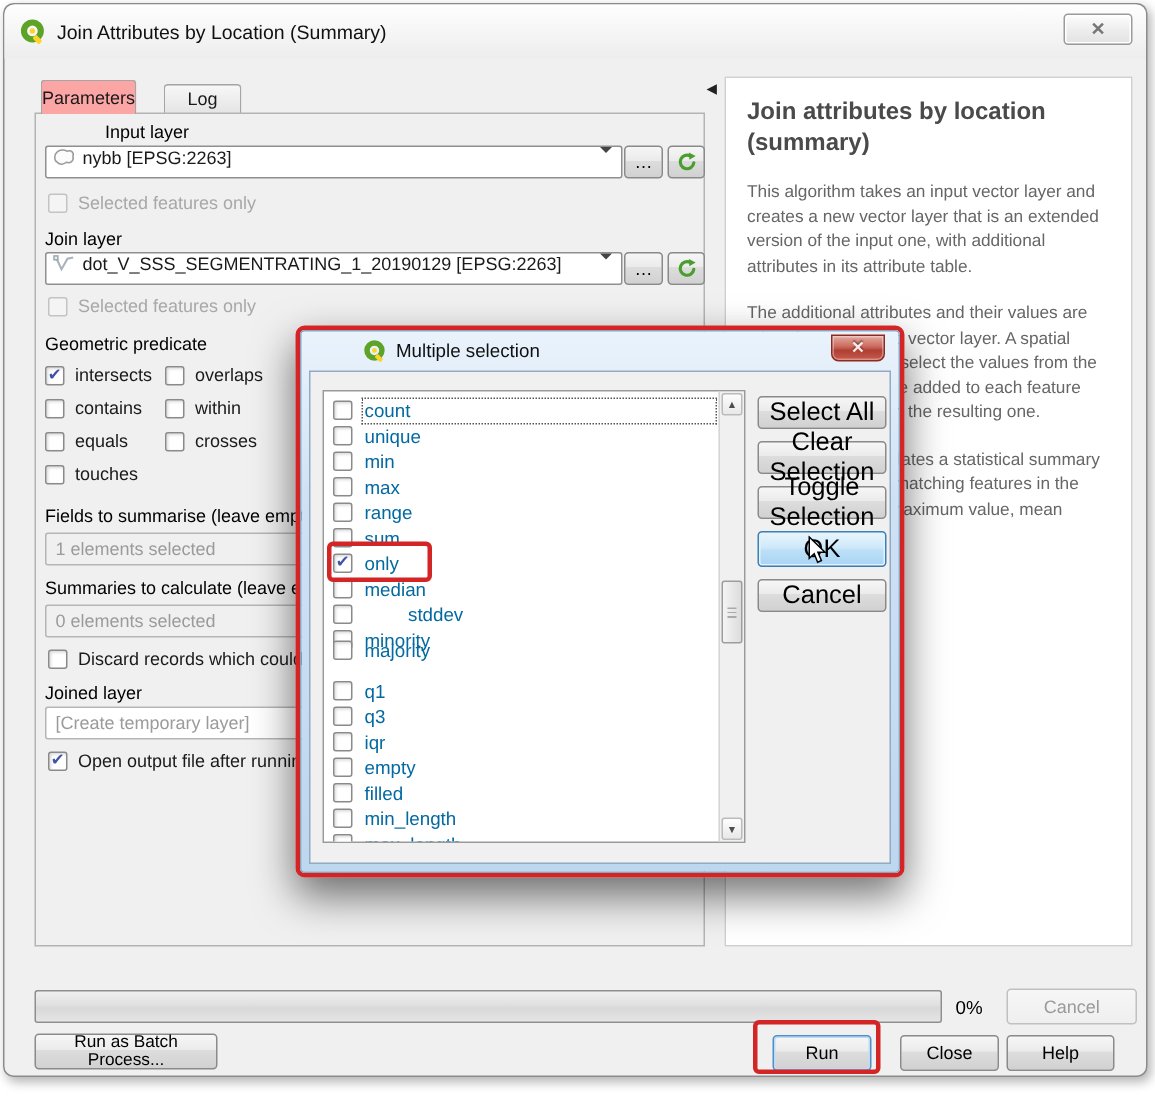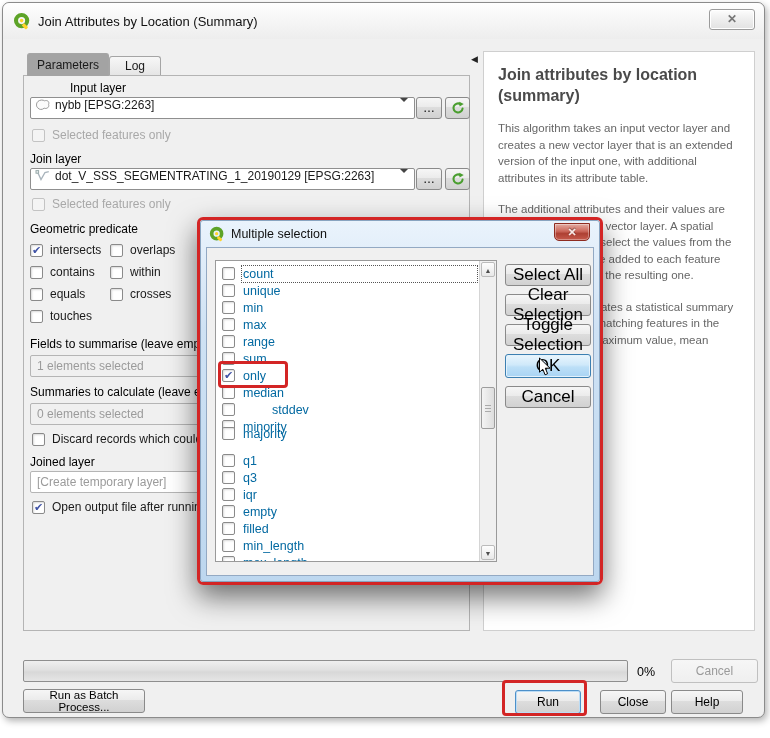--- a/index.html
+++ b/index.html
@@ -14,21 +14,21 @@
     background:linear-gradient(#fefefe,#f4f4f4 60%,#ededed); border-radius:7px 7px 0 0;
     display:flex; align-items:center; padding-left:10px; gap:7px; }
   .title-text { font-size:13px; color:#111; }
   .win-close { position:absolute; top:6px; right:9px; width:46px; height:21px;
     background:linear-gradient(#fdfdfd,#eee 50%,#e2e2e2); border:1px solid #9b9b9b;
     border-radius:3px; color:#777; font-weight:bold; font-size:12px; text-align:center; line-height:19px;
     box-shadow:inset 0 0 0 1px #fff; cursor:default; }
 
   
   .tab { position:absolute; text-align:center; font-size:12px; border:1px solid #a5a5a5; border-bottom:none; border-radius:3px 3px 0 0; }
-  .tab.active { left:24px; top:50px; width:82px; height:23px; line-height:22px; background:#a3a3a3; z-index:3; }
+  .tab.active { left:24px; top:50px; width:64px; height:23px; line-height:22px; background:#fca5a5; z-index:3; }
   .tab.inactive { left:106px; top:53px; width:52px; height:20px; line-height:19px; background:linear-gradient(#f7f7f7,#e4e4e4); z-index:1; }
   .left-frame { position:absolute; left:20px; top:72px; width:447px; height:556px; border:1px solid #b4b4b4; z-index:1; }
   .fld-label { position:absolute; font-size:12px; color:#000; white-space:nowrap; }
   .combo { position:absolute; height:22px; background:#fff; border:1px solid #8f8f8f; border-radius:2px;
     display:flex; align-items:flex-start; padding:0 4px; gap:4px; }
   .combo .arrow { margin-left:auto; width:0; height:0; border-left:4px solid transparent; border-right:4px solid transparent; border-top:4px solid #444; margin-right:2px; }
   .btn { background:linear-gradient(#f6f6f6,#ebebeb 45%,#dddddd 46%,#d1d1d1); border:1px solid #8a8a8a; border-radius:3px;
     text-align:center; font-size:12px; color:#000; display:flex; align-items:center; justify-content:center; cursor:default; }
   .sq-btn { position:absolute; width:26px; height:22px; }
   .cb { width:13px; height:13px; min-width:13px; background:#fff; border:1px solid #8a8a8a; border-radius:2px;
@@ -55,21 +55,21 @@
   .f-btn.focused { border:1px solid #4d90c9; box-shadow:inset 0 0 0 1px #bcdcf5; }
 
   
   .anno { position:absolute; border:3px solid #d32525; border-radius:4px; pointer-events:none; }
 
   
   .dlg-wrap { position:absolute; left:197px; top:217px; width:406px; height:368px; z-index:20;
     border:3px solid #d32525; border-radius:6px; box-shadow:0 12px 28px rgba(0,0,0,.55); }
   .w7frame { position:relative; width:400px; height:362px; border-radius:3px;
     background:linear-gradient(#eaf3fc,#cfe2f4 30%,#bdd7ef); border:1px solid #89a4c0; }
-  .w7title { height:26px; display:flex; align-items:center; gap:6px; padding-left:8px; font-size:12.5px; color:#101010; }
+  .w7title { height:26px; display:flex; align-items:center; gap:6px; padding-left:8px; font-size:12.5px; color:#101010;margin-left:33px; }
   .w7close { position:absolute; top:2px; right:9px; width:36px; height:18px; border:1px solid #8e2b20; border-radius:0 0 5px 5px;
     background:linear-gradient(#e3aba1,#cc685c 45%,#ae4033 60%,#c65a4c); color:#f9e9e7; font-weight:bold; font-size:11px;
     text-align:center; line-height:16px; text-shadow:0 -1px 1px rgba(0,0,0,.4); box-shadow:inset 0 0 0 1px rgba(255,255,255,.35); }
   .w7client { position:absolute; left:5px; top:26px; right:5px; bottom:5px; background:#f0f0f0; border:1px solid #93a9c3; }
 
   .listbox { position:absolute; left:8px; top:12px; width:282px; height:302px; background:#fff; border:1px solid #9a9a9a; overflow:hidden; }
   .mrow { position:absolute; left:2px; right:20px; height:17px; display:flex; align-items:center; gap:8px; padding-left:4px; }
   .mrow .mlabel { font-size:12.5px; color:#0369a1; flex:1; }
   .mrow.focused .mlabel { outline:1px dotted #555; outline-offset:1px; }
   .scrollbar { position:absolute; right:0; top:0; bottom:0; width:17px; background:#f0f0f0; border-left:1px solid #d5d5d5; }

